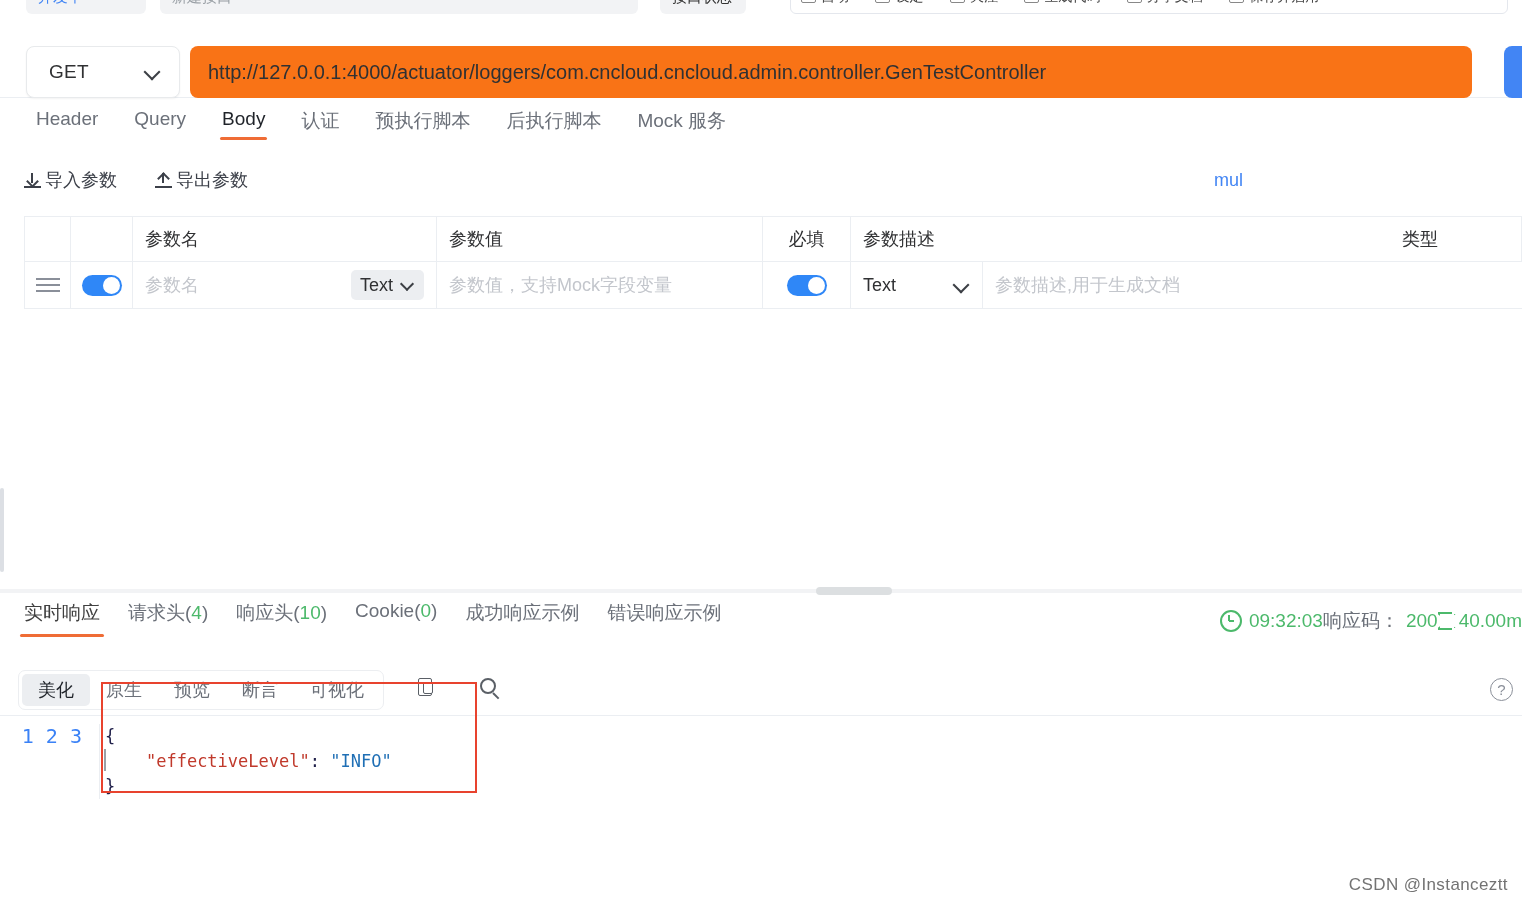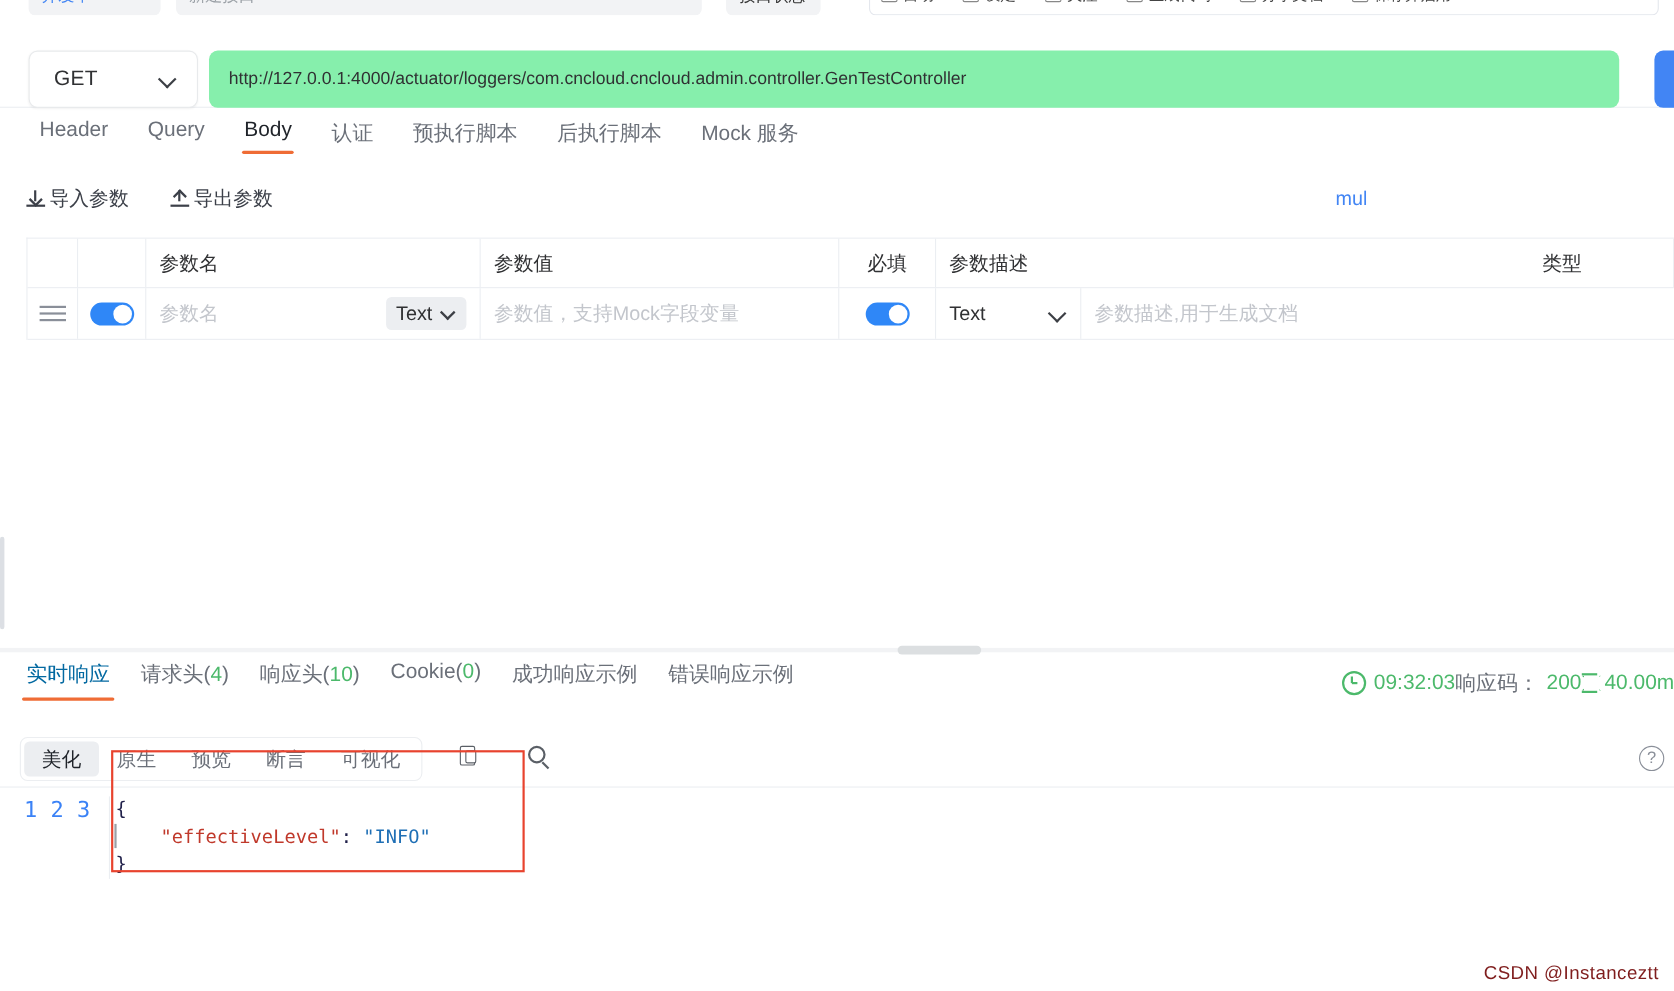--- a/index.html
+++ b/index.html
@@ -107,27 +107,27 @@
     width: 10px; height: 10px;
     border-right: 2.4px solid #3c3f45;
     border-bottom: 2.4px solid #3c3f45;
     transform: rotate(45deg);
   }
   .url-input {
     position: absolute;
     left: 190px; top: 32px;
     right: 50px;
     height: 52px;
-    background: #86efac;
+    background: #f97316;
     border-radius: 8px;
     display: flex;
     align-items: center;
     padding: 0 18px;
     box-sizing: border-box;
-    font-size: 16px;
+    font-size: 20px;
     color: #303133;
     white-space: nowrap;
     overflow: hidden;
     cursor: text;
   }
   .send-btn {
     position: absolute;
     left: 1504px; top: 32px;
     width: 90px; height: 52px;
     background: #4285f4;
@@ -373,21 +373,21 @@
     align-items: flex-start;
   }
   .resp-tab {
     position: relative;
     font-size: 19px;
     color: #6b7079;
     padding: 0 14px 12px 14px;
     cursor: pointer;
     white-space: nowrap;
   }
-  .resp-tab.active { color: #0369a1; }
+  .resp-tab.active { color: #404040; }
   .resp-tab.active::after {
     content: "";
     position: absolute;
     left: 10px; right: 10px;
     bottom: 1px;
     height: 3px;
     background: #ef6c35;
     border-radius: 2px;
   }
   .cnt { color: #4cb96b; }
@@ -588,21 +588,21 @@
     width: 376px; height: 111px;
     border: 2px solid #e8432e;
     pointer-events: none;
     box-sizing: border-box;
   }
 
   .watermark {
     position: absolute;
     right: 14px; bottom: 6px;
     font-size: 17px;
-    color: #7f1d1d;
+    color: #737373;
     letter-spacing: .4px;
     white-space: nowrap;
     margin-left: 20px;
   }
 </style>
 </head>
 <body>
 
 <div class="top-strip">
   <div class="ts-pill blue" style="left:26px;width:120px;">开发中</div>

